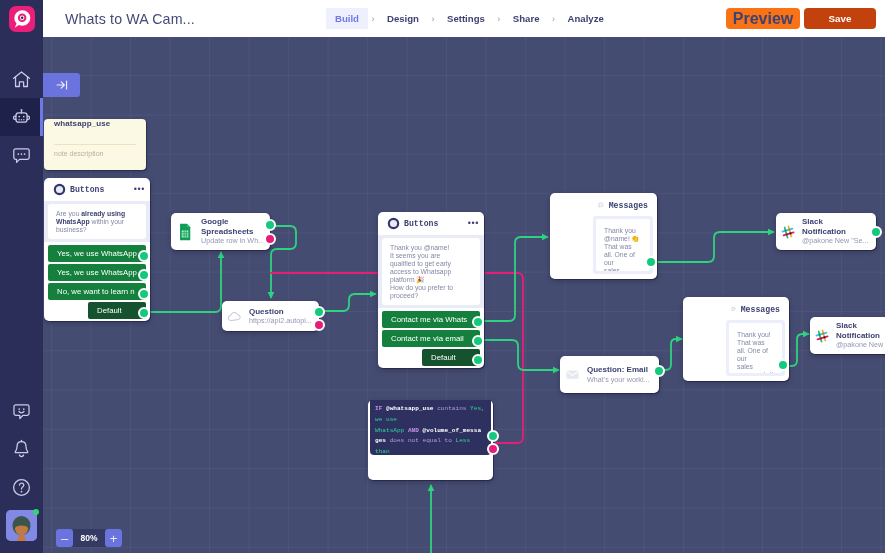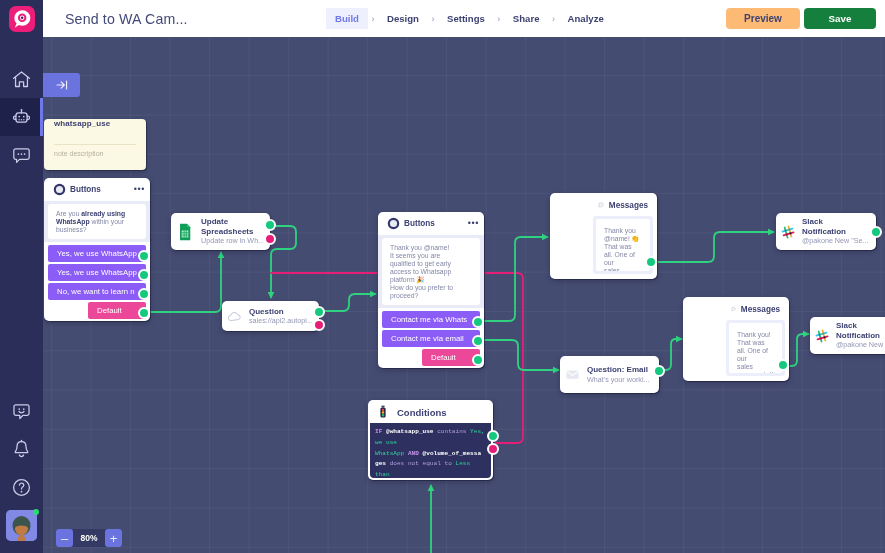--- a/index.html
+++ b/index.html
@@ -31,50 +31,50 @@
   
   .header { position:absolute; left:43px; top:0; right:0; height:37px; background:#fff; z-index:15;
             display:flex; align-items:center; }
   .title { margin-left:22px; font-size:14.2px; color:#444978; letter-spacing:.15px; }
   .steps { position:absolute; left:283px; top:8px; height:21px; display:flex; align-items:center; }
   .step { font-size:9.6px; font-weight:bold; color:#3d4272; padding:0 9px; border-radius:0;
           line-height:21px; height:21px; }
   .step.active { color:#6f78e8; background:#eef0fd; }
   .sep { font-size:9px; color:#b0b4d0; padding:0 3.5px; font-weight:bold; }
   .hdr-right { position:absolute; right:9px; top:8px; height:21px; display:flex; align-items:center; }
-  .btn-preview { font-size:10px; font-weight:bold; color:#3d4272; background:#fdba74; border:none;
+  .btn-preview { font-size:16px; font-weight:bold; color:#3d4272; background:#f97316; border:none;
                  width:74px; height:21px; border-radius:4px; font-family:inherit; }
-  .btn-save { font-size:9.8px; font-weight:bold; color:#fff; background:#15803d; border:none;
+  .btn-save { font-size:9.8px; font-weight:bold; color:#fff; background:#c2410c; border:none;
               width:72px; height:21px; border-radius:4px; margin-left:4px; font-family:inherit; }
 
   
   .collapse-btn { position:absolute; left:43px; top:73px; width:37px; height:24px; border-radius:0 3px 3px 0;
                   background:#6a73de; display:flex; align-items:center; justify-content:center; z-index:12; }
   .zoombar { position:absolute; left:56px; top:529px; height:18px; display:flex; align-items:center;
              z-index:12; background:#343a63; border-radius:3px; }
   .zb-btn { width:17px; height:18px; border-radius:3px; background:#6a73de; color:#eceefb; font-size:13px;
             display:flex; align-items:center; justify-content:center; line-height:1; }
   .zb-val { width:32px; text-align:center; font-size:8.5px; font-weight:bold; color:#fff; }
 
   
   .node { position:absolute; background:#fff; border-radius:5px;
           box-shadow:1px 1px 0 rgba(25,27,58,.55), 0 2px 5px rgba(20,22,48,.35); }
   .node-hdr { display:flex; align-items:center; padding:5px 5px 5px 9px; }
-  .node-hdr .ttl { font-size:8.2px; font-weight:bold; color:#3d4272; margin-left:4px; letter-spacing:0; }
+  .node-hdr .ttl { font-size:8.2px; font-weight:bold; color:#3d4272; margin-left:4px; letter-spacing:0;font-family:Liberation Mono, monospace; }
   .dots { margin-left:auto; color:#3d4272; font-size:9px; letter-spacing:.6px; line-height:5px; }
   .msg-hdr { padding:5px 9px 4px 9px; }
   .msg-hdr .ttl { margin-left:5px; }
   .bubwrap { background:#e9ebf7; margin:0 0 3px; padding:3px 4px; }
   .bubble { background:#fff; border-radius:3px; padding:6px 8px 5px;
             font-size:6.8px; line-height:8px; color:#8488a6; }
   .bubble b { color:#3d4272; }
-  .choice { position:relative; height:17px; margin:0 4px 2px; border-radius:2px; background:#8b5cf6; color:#fff;
+  .choice { position:relative; height:17px; margin:0 4px 2px; border-radius:2px; background:#15803d; color:#fff;
             font-size:7.8px; display:flex; align-items:center; padding-left:9px; overflow:visible; white-space:nowrap; }
   .choice > span:first-child { overflow:hidden; text-overflow:clip; }
-  .choice.default { background:#ec4899;margin-left:44px; }
+  .choice.default { background:#14532d;margin-left:44px; }
   .port { position:absolute; width:12px; height:12px; border-radius:50%; background:#14c97e;
           border:2px solid #fff; z-index:6; }
   .choice .port { right:-4px; top:50%; margin-top:-4px; }
   .port.pink { background:#e61e78; }
 
   .simple { display:flex; align-items:center; padding:0 7px 0 5px; height:100%; }
   .simple .txt { margin-left:7px; min-width:0; flex:1; }
   .simple > svg { flex:none; }
   .simple .n1 { font-size:8px; font-weight:bold; color:#3d4272; line-height:9.5px; white-space:nowrap; }
   .node-simple.wrap2 .n1 { white-space:normal; }
@@ -184,35 +184,35 @@
             <svg width="18" height="18" viewBox="0 0 24 24">
               <path d="M5.4 1h9.1L19 5.6V23H5.4z" fill="#0f9d58"></path>
               <path d="M14.5 1 19 5.6h-4.5z" fill="#17c268"></path>
               <rect x="7.6" y="10" width="8.9" height="9.2" fill="#aeeccb"></rect>
               <rect x="10.3" y="10" width="1" height="9.2" fill="#0f9d58"></rect>
               <rect x="13.1" y="10" width="1" height="9.2" fill="#0f9d58"></rect>
               <rect x="7.6" y="12.6" width="8.9" height="1" fill="#0f9d58"></rect>
               <rect x="7.6" y="15.6" width="8.9" height="1" fill="#0f9d58"></rect>
             </svg>
             <div class="txt">
-              <div class="n1">Update Spreadsheets</div>
+              <div class="n1">Google Spreadsheets</div>
               <div class="n2">Update row in Wh...</div>
             </div>
           </div>
           <span class="port" style="right:-6px;top:6px"></span>
           <span class="port pink" style="right:-6px;top:20px"></span>
         </div>
         <div class="node node-simple n-webhook" style="left: 179px; top: 264px; width: 97px; height: 30px;">
           <div class="simple">
             <svg width="15" height="15" viewBox="0 0 24 24" fill="none" stroke="#c3c6da" stroke-width="1.6">
               <path d="M6.6 18.5a4.1 4.1 0 0 1-.5-8.2 5.6 5.6 0 0 1 10.8-1.1 3.9 3.9 0 0 1 .5 7.8z" stroke-linejoin="round"></path>
             </svg>
             <div class="txt">
               <div class="n1">Question</div>
-              <div class="n2">sales://api2.autopi...</div>
+              <div class="n2">https://api2.autopi...</div>
             </div>
           </div>
           <span class="port" style="right:-6px;top:5px"></span>
           <span class="port pink" style="right:-6px;top:18px"></span>
         </div>
         <div class="node node-buttons n-buttons-2" style="left: 335px; top: 175px; width: 106px;">
           <div class="node-hdr">
             <svg width="13" height="13" viewBox="0 0 24 24">
               <circle cx="12" cy="12" r="10.6" fill="#33366b"></circle>
               <circle cx="12" cy="12" r="6.6" fill="#e8eaf4"></circle>
@@ -314,31 +314,20 @@
               <path d="M2.4 6.6 12 13.6l9.6-7" fill="none" stroke="#fff" stroke-width="1.7" stroke-linejoin="round"></path>
             </svg>
             <div class="txt">
               <div class="n1">Question: Email</div>
               <div class="n2">What's your worki...</div>
             </div>
           </div>
           <span class="port" style="right:-6px;top:9px"></span>
         </div>
         <div class="node node-conditions n-conditions" style="left: 325px; top: 363px; width: 125px; height: 80px;">
-          <div class="cond-hdr">
-            <svg width="14" height="14" viewBox="0 0 24 24">
-              <path d="M9.3 1.2h5.4v2.1H9.3z" fill="#2b2e58"></path>
-              <path d="M11 3.3h2v1.2h-2z" fill="#2b2e58"></path>
-              <rect x="7.5" y="4.3" width="9" height="17" rx="2.6" fill="#232646"></rect>
-              <circle cx="12" cy="8.4" r="2.1" fill="#e8434a"></circle>
-              <circle cx="12" cy="12.9" r="2.1" fill="#f3b42a"></circle>
-              <circle cx="12" cy="17.4" r="2.1" fill="#2cb866"></circle>
-            </svg>
-            <span class="ttl">Conditions</span>
-          </div>
           <div class="cond-body"><span class="c-kw">IF </span><span class="c-var">@whatsapp_use </span><span class="c-op">contains </span><span class="c-val">Yes,</span><br><span class="c-val">we use</span><br><span class="c-val">WhatsApp </span><span class="c-kw">AND </span><span class="c-var">@volume_of_messa</span><br><span class="c-var">ges </span><span class="c-op">does not equal to </span><span class="c-val">Less</span><br><span class="c-val">than</span></div>
           <span class="port cport1"></span>
           <span class="port pink cport2"></span>
         </div>
       </div>
   </div>
 
   <div class="collapse-btn">
     <svg width="14" height="14" viewBox="0 0 24 24" fill="none" stroke="#eceefb" stroke-width="2" stroke-linecap="round" stroke-linejoin="round">
       <path d="M3.5 12h12.2M10.6 6.6 16 12l-5.4 5.4M19.8 5.2v13.6"></path>
@@ -429,21 +418,21 @@
         <circle cx="16" cy="17" r="9.2" fill="#455f57"></circle>
         <circle cx="16" cy="15.5" r="9.2" fill="#3c554c"></circle>
         <path d="M9.3 18.5h13.4c-.2 4.5-3 7.6-6.7 7.6s-6.5-3.1-6.7-7.6z" fill="#c07a43"></path>
         <path d="M16 26.1c2.6 0 4.6 2.6 4.6 5.9h-9.2c0-3.3 2-5.9 4.6-5.9z" fill="#c07a43"></path>
         <ellipse cx="16" cy="19.2" rx="6.7" ry="3.3" fill="#c07a43"></ellipse>
       </svg>
     </div>
   </div>
 
   <div class="header">
-    <div class="title">Send to WA Cam...</div>
+    <div class="title">Whats to WA Cam...</div>
     <div class="steps" id="steps">
         <span class="step active">Build</span>
         <span class="sep">›</span>
         <span class="step">Design</span>
         <span class="sep">›</span>
         <span class="step">Settings</span>
         <span class="sep">›</span>
         <span class="step">Share</span>
         <span class="sep">›</span>
         <span class="step">Analyze</span>

